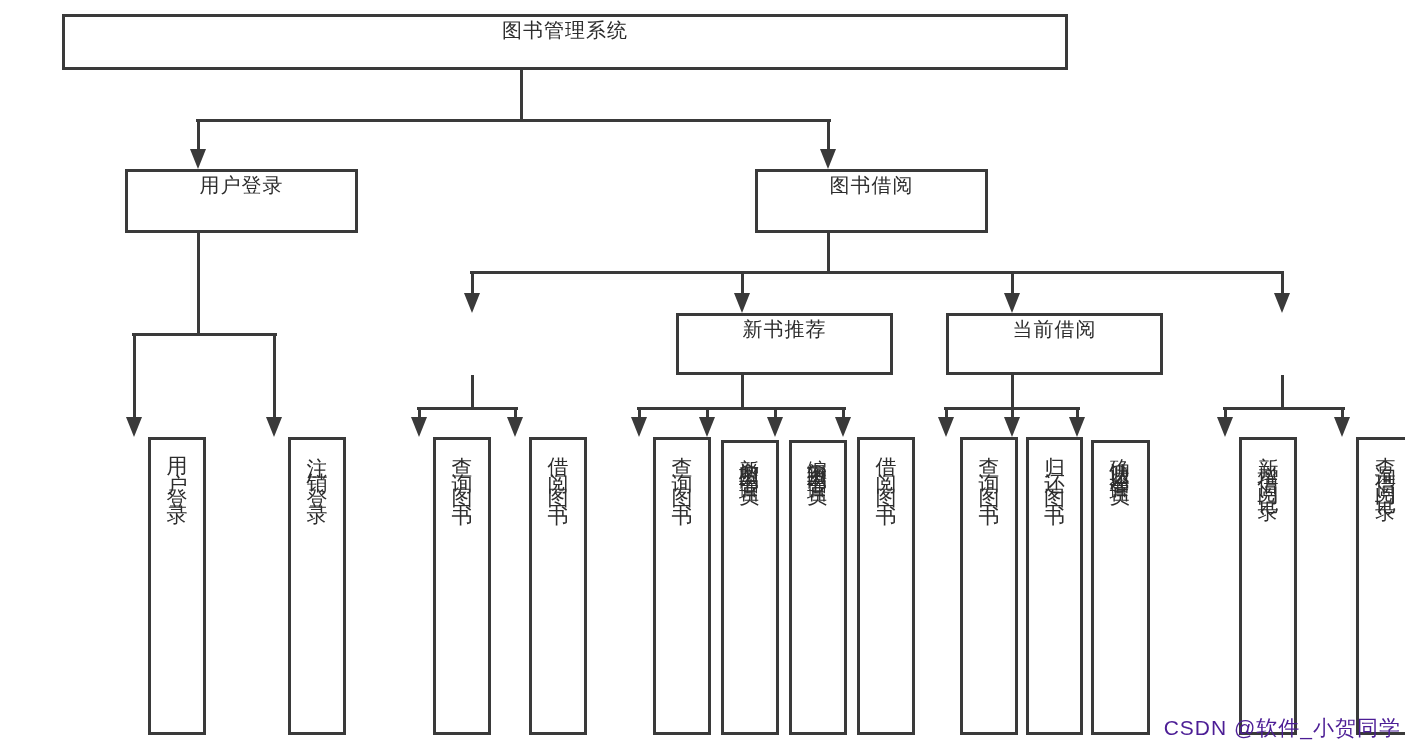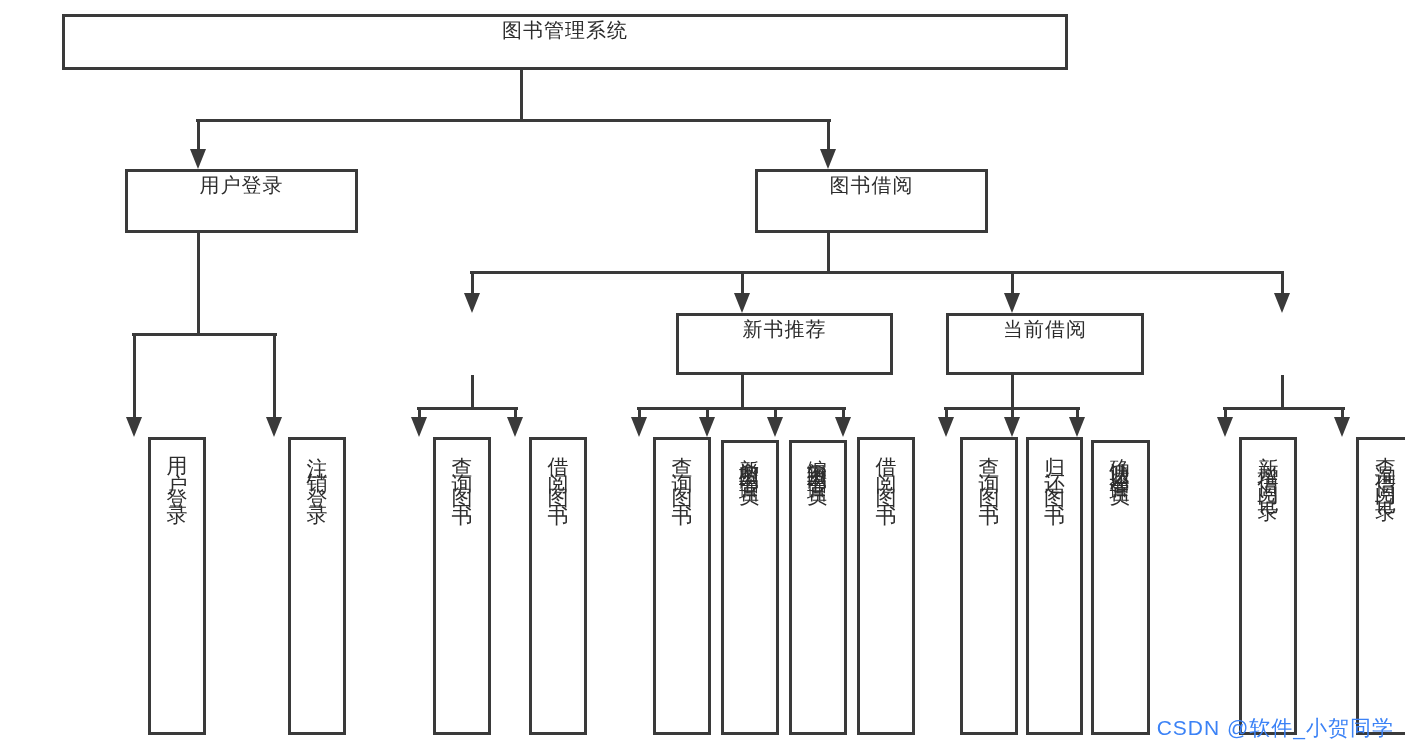--- a/index.html
+++ b/index.html
@@ -34,23 +34,23 @@
   .vl{width:3px;}
   .hl{height:3px;}
   .ah{
     position:absolute;width:0;height:0;z-index:1;
     border-left:8px solid transparent;
     border-right:8px solid transparent;
     border-top:20px solid #3a3a3a;
   }
   .watermark{
     position:absolute;
-    right:11px;bottom:5px;
+    right:4px;bottom:5px;
     font-size:21px;
-    color:#3b82f6;
+    color:#4c1d95;
     letter-spacing:1px;
     z-index:3;
     white-space:nowrap;
   }
 </style>
 </head>
 <body>
 
 <div class="canvas">
 
@@ -83,21 +83,21 @@
     <div class="vl" style="left:1281px;top:272px;height:22px;"></div>
     <div class="ah" style="left:464px;top:293px;"></div>
     <div class="ah" style="left:734px;top:293px;"></div>
     <div class="ah" style="left:1004px;top:293px;"></div>
     <div class="ah" style="left:1274px;top:293px;"></div>
   </div>
 
   <div class="box hlabel" style="left:633px;top:313px;width:217px;height:62px;">
     <span>新书推荐</span>
   </div>
-  <div class="box hlabel" style="left:903px;top:313px;width:198px;height:62px;">
+  <div class="box hlabel" style="left:903px;top:313px;width:217px;height:62px;">
     <span>当前借阅</span>
   </div>
 
   <div>
     <div class="vl" style="left:197px;top:233px;height:102px;"></div>
     <div class="hl" style="left:132px;top:333px;width:145px;"></div>
     <div class="vl" style="left:133px;top:334px;height:84px;"></div>
     <div class="vl" style="left:273px;top:334px;height:84px;"></div>
     <div class="ah" style="left:126px;top:417px;"></div>
     <div class="ah" style="left:266px;top:417px;"></div>

